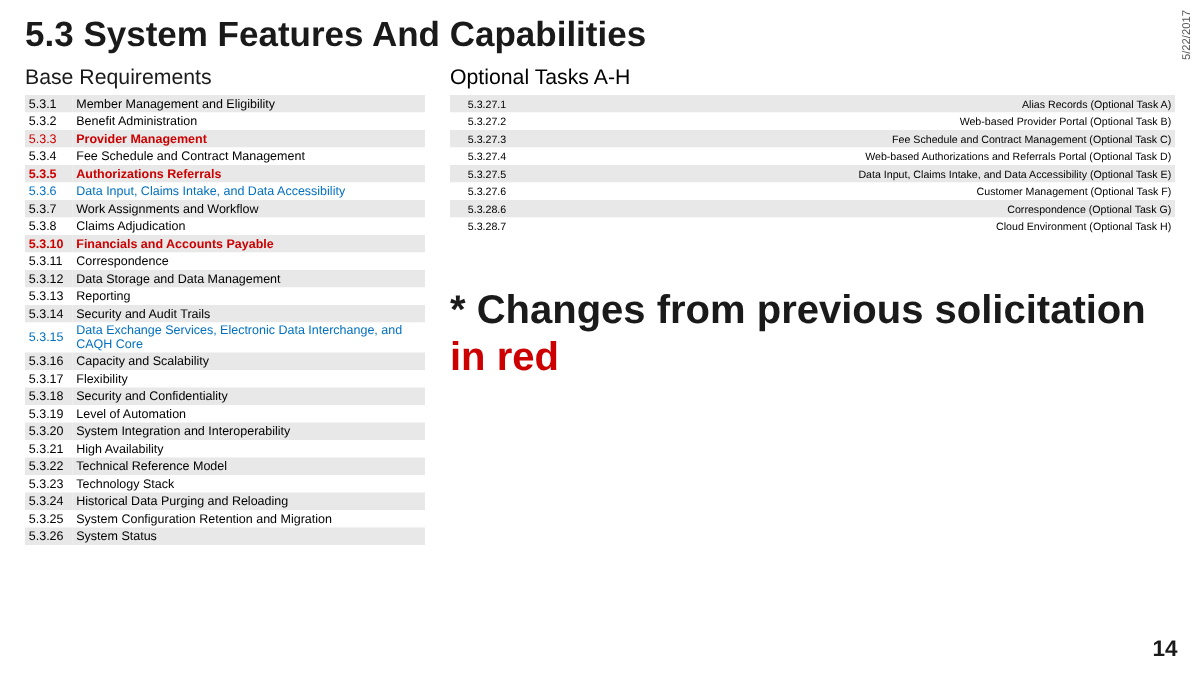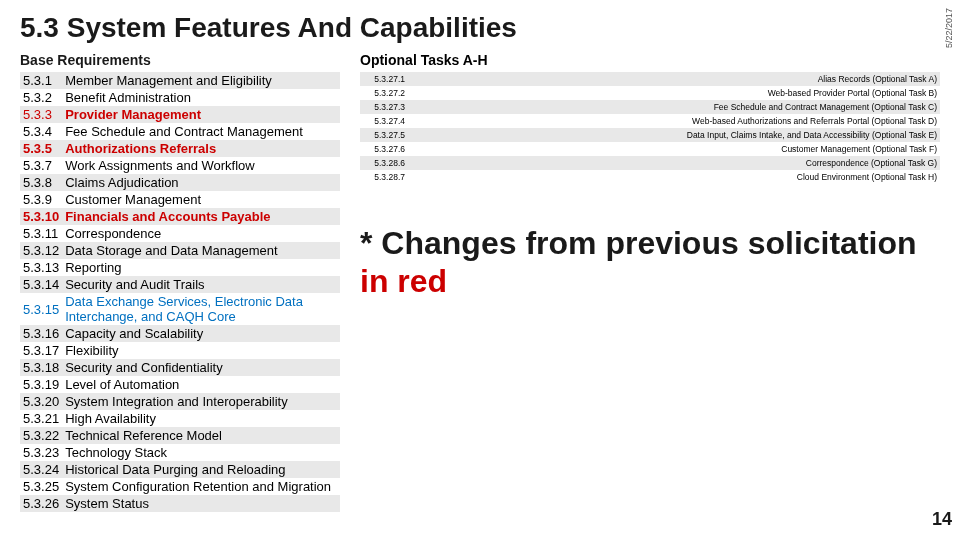--- a/index.html
+++ b/index.html
@@ -38,35 +38,35 @@
 
     .left-panel {
       flex: 0 0 320px;
     }
 
     .right-panel {
       flex: 1;
     }
 
     .section-header {
-      font-size: 14px;
-      font-weight: bold;
+      font-size: 17px;
+      font-weight: normal;
       color: #1a1a1a;
       margin-bottom: 2px;
       padding: 2px 0;
     }
 
     .section-header.optional {
       color: #000000;
     }
 
     table.requirements-table {
       width: 100%;
       border-collapse: collapse;
-      font-size: 13px;
+      font-size: 10px;
     }
 
     table.requirements-table tr {
       height: 14px;
     }
 
     table.requirements-table tr:nth-child(odd) {
       background: #e8e8e8;
     }
 
@@ -93,21 +93,21 @@
     .changes-box p {
       font-size: 32px;
       font-weight: bold;
       color: #1a1a1a;
       line-height: 1.2;
     }
 
     .page-number {
       position: absolute;
       bottom: 10px;
-      right: 8px;
+      right: 18px;
       font-size: 18px;
       font-weight: bold;
       color: #1a1a1a;
     }
 
     .optional-table-wrap {
       margin-top: 0;
     }
 
     table.optional-table {
@@ -165,30 +165,30 @@
           </tr>
           <tr>
             <td class="num">5.3.4</td>
             <td>Fee Schedule and Contract Management</td>
           </tr>
           <tr>
             <td class="num" style="color: rgb(204, 0, 0); font-weight: bold;">5.3.5</td>
             <td style="color: rgb(204, 0, 0); font-weight: bold;">Authorizations Referrals</td>
           </tr>
           <tr>
+            <td class="num" style="color: rgb(0, 112, 192);">5.3.6</td>
+            <td style="color: rgb(0, 112, 192);">Data Input, Claims Intake, and Data Accessibility</td>
+          </tr>
+          <tr>
             <td class="num">5.3.7</td>
             <td>Work Assignments and Workflow</td>
           </tr>
           <tr>
             <td class="num">5.3.8</td>
             <td>Claims Adjudication</td>
-          </tr>
-          <tr>
-            <td class="num">5.3.9</td>
-            <td>Customer Management</td>
           </tr>
           <tr>
             <td class="num" style="color: rgb(204, 0, 0); font-weight: bold;">5.3.10</td>
             <td style="color: rgb(204, 0, 0); font-weight: bold;">Financials and Accounts Payable</td>
           </tr>
           <tr>
             <td class="num">5.3.11</td>
             <td>Correspondence</td>
           </tr>
           <tr>

